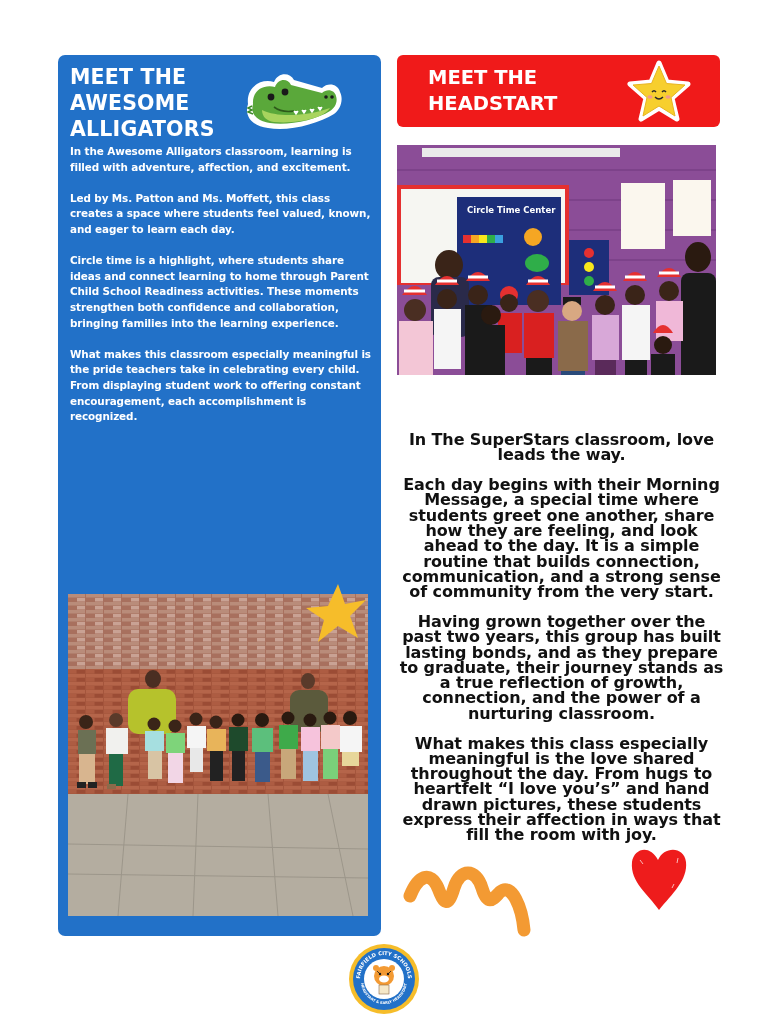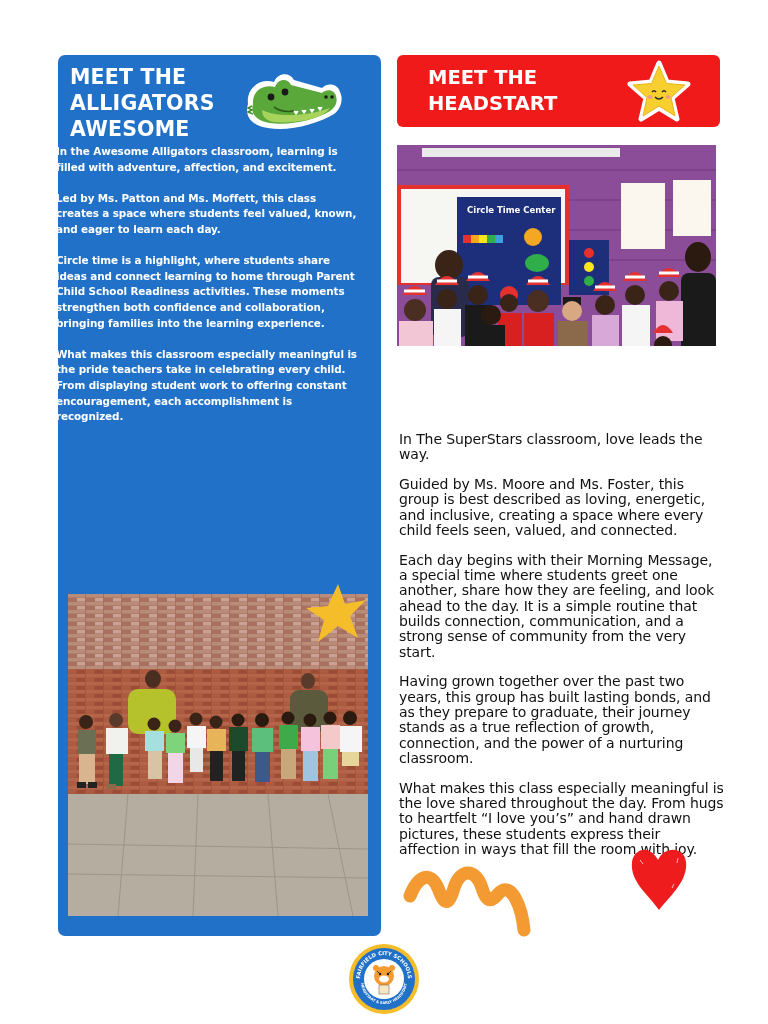--- a/index.html
+++ b/index.html
@@ -14,62 +14,62 @@
   .blue-title {
     position:absolute; left:70px; top:64px; color:#ffffff;
     font-family:"DejaVu Sans", sans-serif; font-weight:bold; font-size:20.5px; line-height:26px;
     letter-spacing:0.2px;
   }
   .blue-title div { white-space:nowrap; }
   .gator {
     position:absolute; left:238px; top:66px; width:108px; height:72px;
   }
   .blue-body {
-    position:absolute; left:56px; top:144px; width:306px; color:#ffffff;
+    position:absolute; left:70px; top:144px; width:306px; color:#ffffff;
     font-weight:bold; font-size:10.4px; line-height:15.6px; letter-spacing:-0.1px;
   }
   .blue-body p, .red-body p { margin:0 0 15.6px 0; }
   .photo-gator {
     position:absolute; left:68px; top:594px; width:300px; height:322px; overflow:hidden;
     background:#b9b2a6;
   }
   .star-yellow { position:absolute; left:302px; top:582px; width:66px; height:64px; }
   .banner-red {
     position:absolute; left:397px; top:55px; width:323px; height:72px;
     background:#f01a1a; border-radius:6px;
   }
   .red-title {
     position:absolute; left:428px; top:65px; color:#ffffff;
     font-weight:bold; font-size:19.5px; line-height:26px;
   }
   .red-title div { white-space:nowrap; }
   .star-smile { position:absolute; left:626px; top:60px; width:66px; height:64px; }
   .photo-stars {
-    position:absolute; left:397px; top:145px; width:319px; height:201px; overflow:hidden;
+    position:absolute; left:397px; top:145px; width:319px; height:230px; overflow:hidden;
     background:#8a4f94;
     text-align:right;
   }
   .red-body {
     position:absolute; left:399px; top:432px; width:325px; color:#111111;
-    font-weight:normal; font-size:14px; line-height:15.3px; letter-spacing:-0.1px;
+    font-weight:bold; font-size:16px; line-height:15.3px; letter-spacing:-0.1px;text-align:center;
   }
   .red-body p { margin:0 0 14.5px 0; }
   .squiggle { position:absolute; left:400px; top:858px; width:140px; height:80px; }
   .heart { position:absolute; left:628px; top:844px; width:62px; height:70px; }
   .logo { position:absolute; left:348px; top:943px; width:72px; height:72px; }
 </style>
 </head>
 <body>
 
 <div class="panel-blue"></div>
 
 <div class="blue-title">
   <div>MEET THE</div>
+  <div>AWESOME</div>
   <div>ALLIGATORS</div>
-  <div>AWESOME</div>
 </div>
 
 <svg class="gator" viewBox="0 0 108 72">
   <path d="M10 38 C8 22 22 12 36 16 C40 6 52 6 56 14 L84 22 C90 16 100 18 102 26 C106 34 102 44 96 48 C80 58 50 66 30 62 C14 60 6 50 10 38 Z" fill="#ffffff"></path>
   <path d="M15 38 C14 25 25 18 37 21 C40 12 50 12 53 19 L84 27 C89 22 97 24 98 30 C100 36 97 42 92 45 C78 54 50 60 32 57 C19 55 12 48 15 38 Z" fill="#5aa83a"></path>
   <path d="M24 44 C40 52 70 50 92 42 C86 52 60 58 36 56 C28 55 24 50 24 44 Z" fill="#a8d45e"></path>
   <circle cx="33" cy="31" r="3.4" fill="#1a1a1a"></circle>
   <circle cx="47" cy="26" r="3.4" fill="#1a1a1a"></circle>
   <circle cx="88" cy="31" r="1.8" fill="#1a1a1a"></circle>
   <circle cx="94" cy="31" r="1.8" fill="#1a1a1a"></circle>
@@ -296,21 +296,20 @@
           <path d="M4 8 Q14 -8 24 8 Z" fill="#e53030"></path>
           <circle cx="14" cy="20" r="9" fill="#2a1a10"></circle>
           <rect x="2" y="29" width="24" height="38" fill="#1a1a1a"></rect>
         </g>
     </g>
   </svg>
 </div>
 
 <div class="red-body">
   <p>In The SuperStars classroom, love leads the way.</p>
-  <p>Guided by Ms. Moore and Ms. Foster, this group is best described as loving, energetic, and inclusive, creating a space where every child feels seen, valued, and connected.</p>
   <p>Each day begins with their Morning Message, a special time where students greet one another, share how they are feeling, and look ahead to the day. It is a simple routine that builds connection, communication, and a strong sense of community from the very start.</p>
   <p>Having grown together over the past two years, this group has built lasting bonds, and as they prepare to graduate, their journey stands as a true reflection of growth, connection, and the power of a nurturing classroom.</p>
   <p>What makes this class especially meaningful is the love shared throughout the day. From hugs to heartfelt “I love you’s” and hand drawn pictures, these students express their affection in ways that fill the room with joy.</p>
 </div>
 
 <svg class="squiggle" viewBox="0 0 140 80">
   <path d="M10 38 C18 18 30 12 38 30 C44 46 48 50 54 30 C60 10 76 10 82 30 C88 50 94 40 100 34 C112 24 122 50 124 72" stroke="#f39a33" stroke-width="13" fill="none" stroke-linecap="round" stroke-linejoin="round"></path>
 </svg>
 
 <svg class="heart" viewBox="0 0 62 70">

